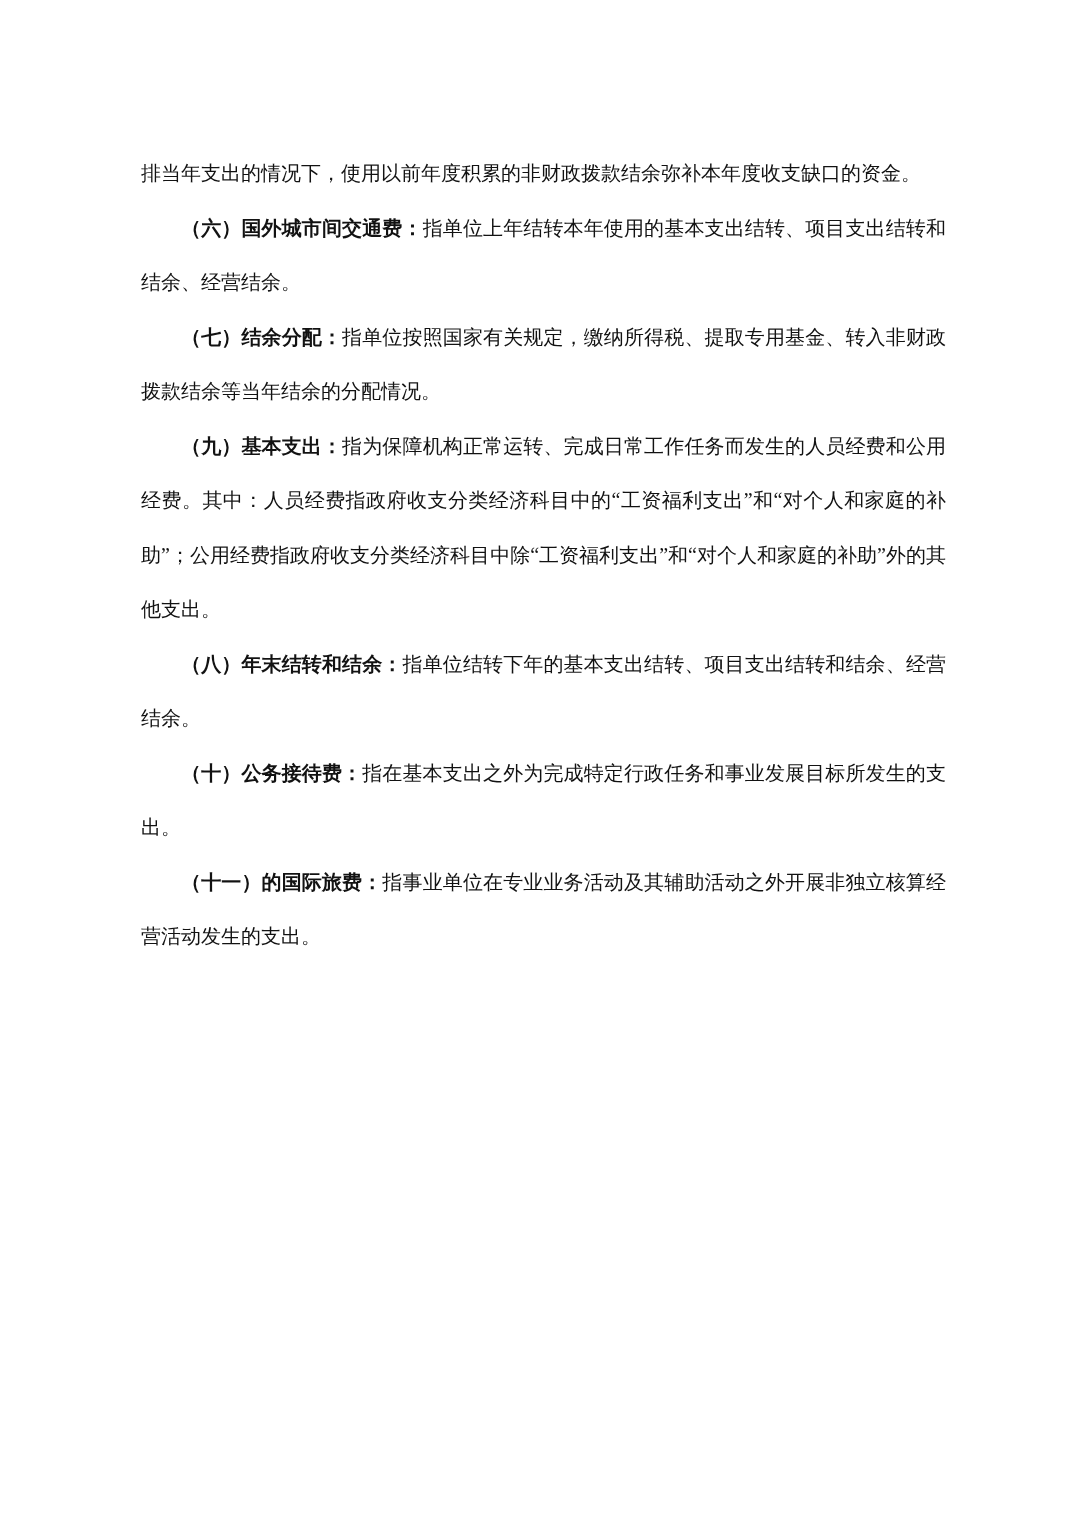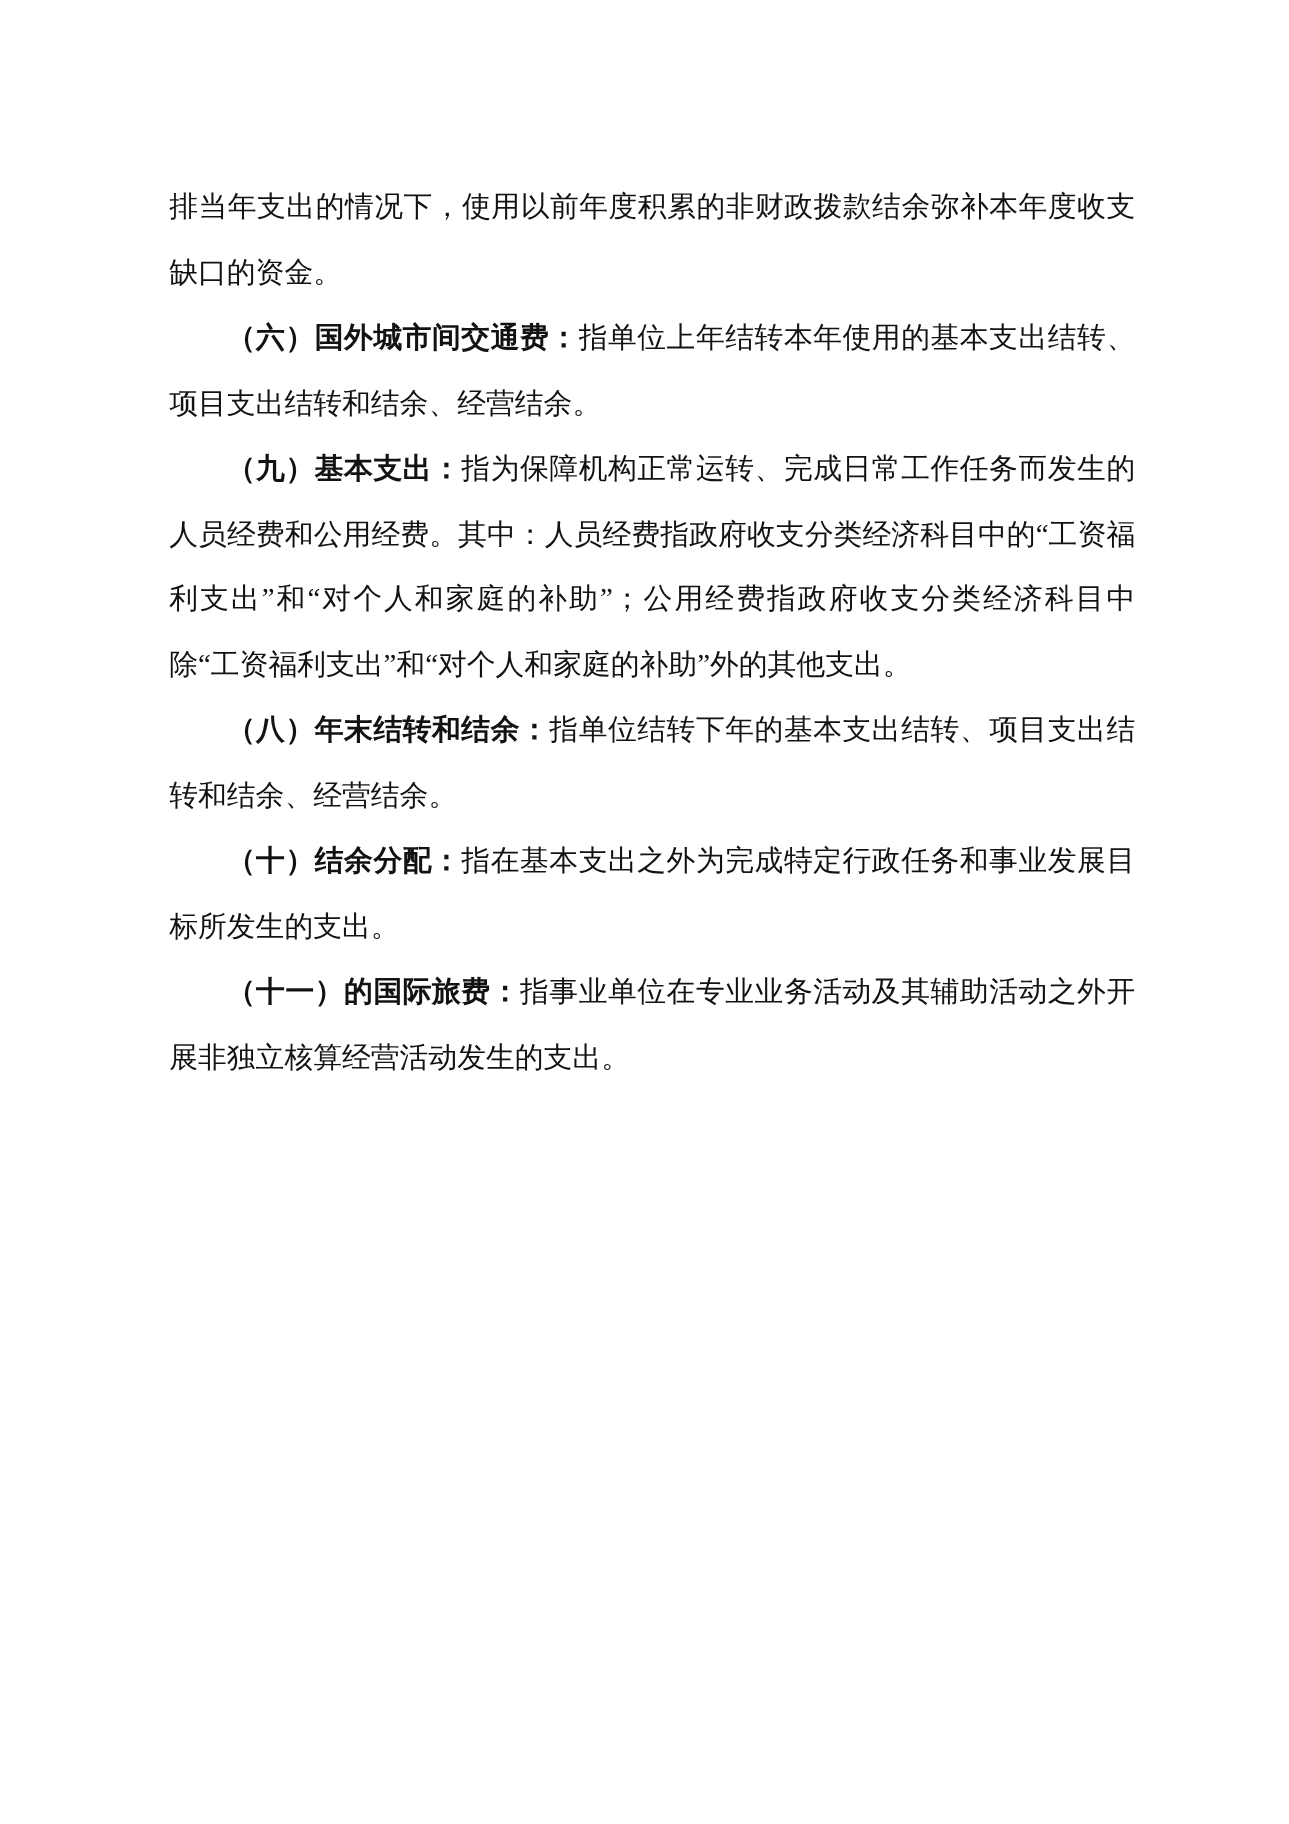--- a/index.html
+++ b/index.html
@@ -18,21 +18,21 @@
     position: absolute;
     inset: 0;
     background: #ffffff;
   }
   .text-block {
     position: absolute;
     left: 141px;
     top: 146px;
     width: 805px;
     color: #121212;
-    font-size: 24px;
+    font-size: 20px;
     line-height: 54.5px;
   }
   .para {
     margin: 0;
     padding: 0;
     text-align: justify;
     text-justify: inter-character;
     text-indent: 2em;
   }
   .para.no-indent {
@@ -45,24 +45,25 @@
 </head>
 <body>
 
 <div class="page">
   <div class="text-block">
 
     <p class="para no-indent"><span>排当年支出的情况下，使用以前年度积累的非财政拨款结余弥补本年度收支缺口的资金。</span></p>
 
     <p class="para"><b class="term">（六）国外城市间交通费：</b><span>指单位上年结转本年使用的基本支出结转、项目支出结转和结余、经营结余。</span></p>
 
+    <p class="para"><b class="term">（七）结余分配：</b><span>指单位按照国家有关规定，缴纳所得税、提取专用基金、转入非财政拨款结余等当年结余的分配情况。</span></p>
 
     <p class="para"><b class="term">（九）基本支出：</b><span>指为保障机构正常运转、完成日常工作任务而发生的人员经费和公用经费。其中：人员经费指政府收支分类经济科目中的“工资福利支出”和“对个人和家庭的补助”；公用经费指政府收支分类经济科目中除“工资福利支出”和“对个人和家庭的补助”外的其他支出。</span></p>
 
     <p class="para"><b class="term">（八）年末结转和结余：</b><span>指单位结转下年的基本支出结转、项目支出结转和结余、经营结余。</span></p>
 
-    <p class="para"><b class="term">（十）结余分配：</b><span>指在基本支出之外为完成特定行政任务和事业发展目标所发生的支出。</span></p>
+    <p class="para"><b class="term">（十）公务接待费：</b><span>指在基本支出之外为完成特定行政任务和事业发展目标所发生的支出。</span></p>
 
     <p class="para"><b class="term">（十一）的国际旅费：</b><span>指事业单位在专业业务活动及其辅助活动之外开展非独立核算经营活动发生的支出。</span></p>
 
 
   </div>
 </div>
 
 </body></html>

